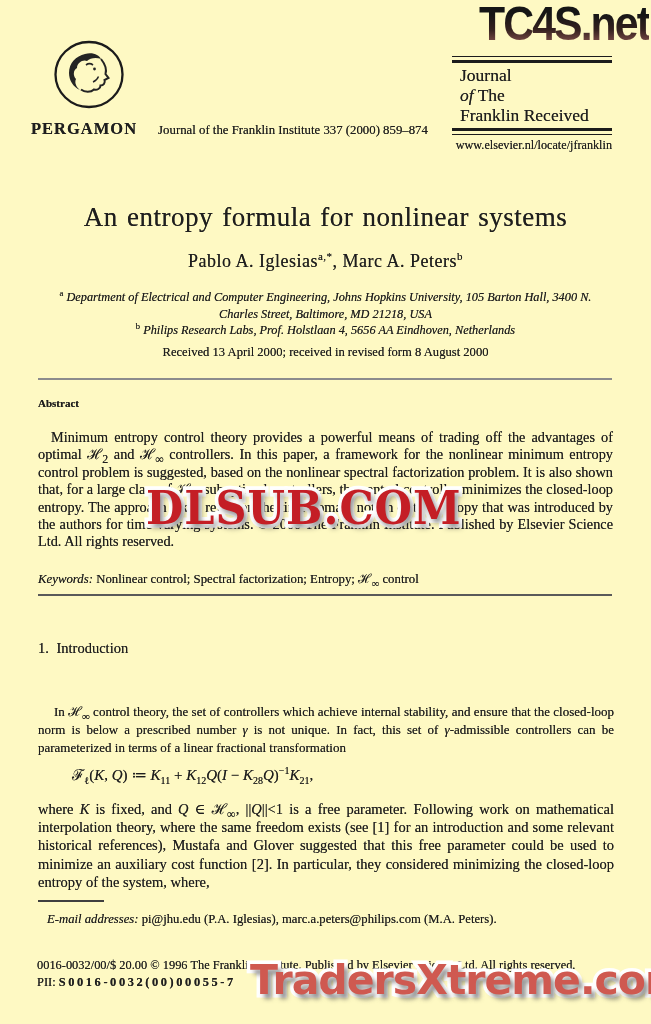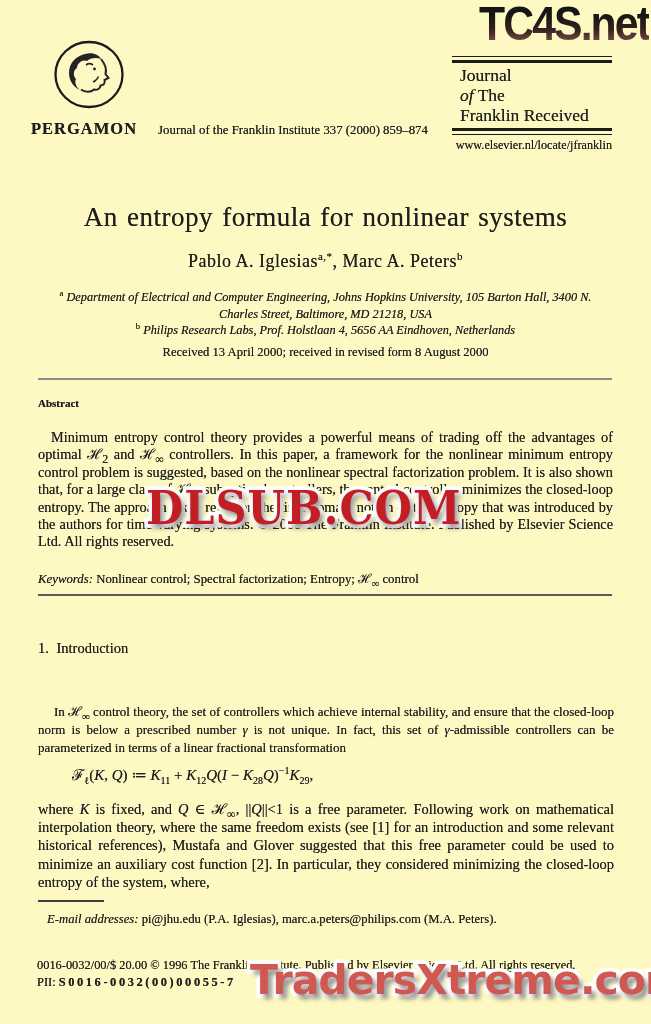--- a/index.html
+++ b/index.html
@@ -143,21 +143,21 @@
   <div class="abs-head txt">Abstract</div>
   <div class="abs-text txt">Minimum entropy control theory provides a powerful means of trading off the advantages of optimal ℋ<sub>2</sub> and ℋ<sub>∞</sub> controllers. In this paper, a framework for the nonlinear minimum entropy control problem is suggested, based on the nonlinear spectral factorization problem. It is also shown that, for a large class of ℋ<sub>∞</sub>-suboptimal controllers, the central controller minimizes the closed-loop entropy. The approach taken relies on the time-domain notion of the entropy that was introduced by the authors for time-varying systems. © 2000 The Franklin Institute. Published by Elsevier Science Ltd. All rights reserved.</div>
 
   <div class="wm-mid">DLSUB.COM</div>
 
   <div class="keywords txt"><i>Keywords:</i>  Nonlinear control; Spectral factorization; Entropy;  ℋ<sub>∞</sub> control</div>
   <div class="hr2"></div>
 
   <div class="sec-head txt">1. Introduction</div>
   <div class="p1 txt">In ℋ<sub>∞</sub> control theory, the set of controllers which achieve internal stability, and ensure that the closed-loop norm is below a prescribed number <i>γ</i> is not unique. In fact, this set of <i>γ</i>-admissible controllers can be parameterized in terms of a linear fractional transformation</div>
-  <div class="formula txt">ℱ<sub>ℓ</sub>(<i>K</i>, <i>Q</i>) ≔ <i>K</i><sub>11</sub> + <i>K</i><sub>12</sub><i>Q</i>(<i>I</i> − <i>K</i><sub>28</sub><i>Q</i>)<sup>−1</sup><i>K</i><sub>29</sub>,</div>
+  <div class="formula txt">ℱ<sub>ℓ</sub>(<i>K</i>, <i>Q</i>) ≔ <i>K</i><sub>11</sub> + <i>K</i><sub>12</sub><i>Q</i>(<i>I</i> − <i>K</i><sub>28</sub><i>Q</i>)<sup>−1</sup><i>K</i><sub>21</sub>,</div>
   <div class="p2 txt">where <i>K</i> is fixed, and <i>Q</i> ∈ ℋ<sub>∞</sub>, ||<i>Q</i>||&lt;1 is a free parameter. Following work on mathematical interpolation theory, where the same freedom exists (see [1] for an introduction and some relevant historical references), Mustafa and Glover suggested that this free parameter could be used to minimize an auxiliary cost function [2]. In particular, they considered minimizing the closed-loop entropy of the system, where,</div>
 
   <div class="fn-rule"></div>
   <div class="fn txt">
     <div><i>E-mail addresses:</i>  pi@jhu.edu (P.A. Iglesias), marc.a.peters@philips.com (M.A. Peters).</div>
   </div>
 
   <div class="copyright txt">0016-0032/00/$ 20.00  ©  1996  The Franklin Institute. Published by Elsevier Science Ltd. All rights reserved.</div>
   <div class="pii txt"><span>PII:</span> <span class="pii-val">S0016-0032(00)00055-7</span></div>
 

